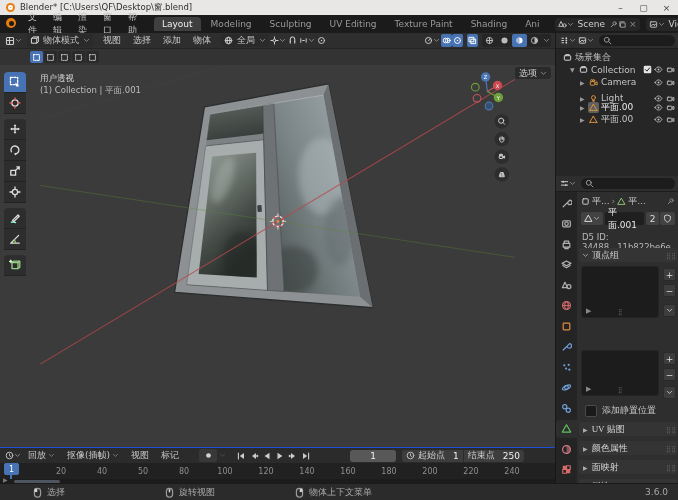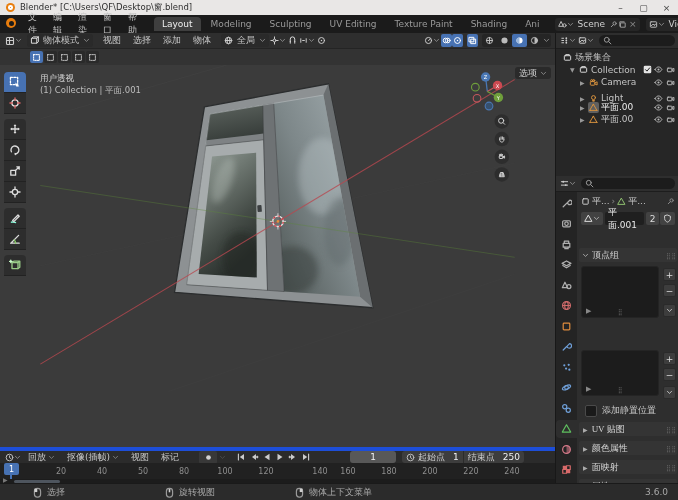--- a/index.html
+++ b/index.html
@@ -58,21 +58,21 @@
   #props-content{left:21px;top:159px;width:102px;height:291px;background:#2e2e2e;overflow:hidden;}
   .pc{position:absolute;}
   .pfield{background:#1f1f1f;border-radius:2px;color:#e8e8e8;display:flex;align-items:center;padding:0 3px;height:13px;}
   .pbtn{background:#424242;border-radius:2px;color:#ddd;display:flex;align-items:center;justify-content:center;height:13px;}
   .panelhdr{background:#343434;border-radius:2px;height:14px;display:flex;align-items:center;color:#d5d5d5;}
   .listbox{background:#1c1c1c;border-radius:3px;border:1px solid #242424;box-sizing:border-box;}
   .sqbtn{position:absolute;width:13px;height:13px;background:#3d3d3d;border:1px solid #2a2a2a;border-radius:2px;color:#ddd;
          display:flex;align-items:center;justify-content:center;box-sizing:border-box;font-size:9px;}
   .grip{color:#6b6b6b;letter-spacing:1px;font-size:6px;}
   
-  #tl-header{left:0;top:447px;width:555px;height:16px;background:#2b2b2b;display:flex;align-items:center;border-top:4px solid #1d4ed8;box-sizing:border-box;}
+  #tl-header{left:0;top:447px;width:555px;height:16px;background:#2b2b2b;display:flex;align-items:center;border-top:1px solid #1d4ed8;box-sizing:border-box;}
   #tl-ruler{left:0;top:463px;width:555px;height:16px;background:#212121;}
   .tick{position:absolute;top:4px;color:#8f8f8f;font-size:8px;transform:translateX(-50%);}
   #playhead{position:absolute;left:4px;top:0px;width:15px;height:12px;background:#4772b3;border-radius:2px;color:#fff;
             display:flex;align-items:center;justify-content:center;font-size:8px;}
   #playhead:after{content:"";position:absolute;left:6px;top:12px;width:1.5px;height:4px;background:#4772b3;}
   #tl-scrollstrip{left:0;top:479px;width:555px;height:4px;background:#1c1c1c;}
   #tl-scrollstrip .bar{position:absolute;left:14px;top:0.5px;width:46px;height:3px;background:#4e555e;border-radius:2px;}
   .transport{display:flex;align-items:center;margin-left:8px;}
   .tbtn{width:13px;height:12px;display:flex;align-items:center;justify-content:center;border-radius:2px;}
   .framefield{background:#585858;border-radius:3px;color:#f2f2f2;height:12px;display:flex;align-items:center;justify-content:center;}
@@ -841,20 +841,21 @@
       </span>
       <span class="pbtn" style="width:15px;margin-left:1px">
         <span id="shield-ico">
             <svg width="9" height="9" viewBox="0 0 10 10" style="display:block">
               <path d="M5 1.2 8.2 2.4V5c0 2.2-1.6 3.4-3.2 4C3.4 8.4 1.8 7.2 1.8 5V2.4Z" fill="none" stroke="#ccc" stroke-width="1.1" stroke-linecap="round" stroke-linejoin="round"></path>
             </svg>
           </span>
       </span>
     </div>
 
+    <div class="pc" style="left:5px;top:40px;color:#b9b9b9;font-size:8.5px">D5 ID: 34488...11b822be6e</div>
 
     <div class="pc panelhdr" style="left:2px;top:56px;width:98px">
       <span id="vg-chev" style="margin-left:3px">
           <svg width="7" height="7" viewBox="0 0 10 10" style="display:block">
             <path d="M2 3.2 5 6.4 8 3.2" fill="none" stroke="#bbb" stroke-width="1.1" stroke-linecap="round" stroke-linejoin="round"></path>
           </svg>
         </span>
       <span style="margin-left:3px">顶点组</span>
       <span style="flex:1"></span>
         <span class="grip">⣿⣿</span>
@@ -1011,21 +1012,21 @@
 <div id="tl-ruler" class="abs">
   <div id="playhead">
       <span>1</span>
     </div>
 <span class="tick" style="left: 61px;">20</span>
     <span class="tick" style="left: 102px;">40</span>
     <span class="tick" style="left: 143px;">50</span>
     <span class="tick" style="left: 184px;">80</span>
     <span class="tick" style="left: 225px;">100</span>
     <span class="tick" style="left: 266px;">120</span>
-    <span class="tick" style="left: 320px;">140</span>
+    <span class="tick" style="left: 307px;">140</span>
     <span class="tick" style="left: 348px;">160</span>
     <span class="tick" style="left: 389px;">180</span>
     <span class="tick" style="left: 430px;">200</span>
     <span class="tick" style="left: 471px;">220</span>
     <span class="tick" style="left: 512px;">240</span>
   </div>
 <div id="tl-scrollstrip" class="abs">
   <span class="abs" style="left:3px;top:-3px;color:#777;font-size:6px">▶</span>
   <div class="bar"></div>
 </div>

